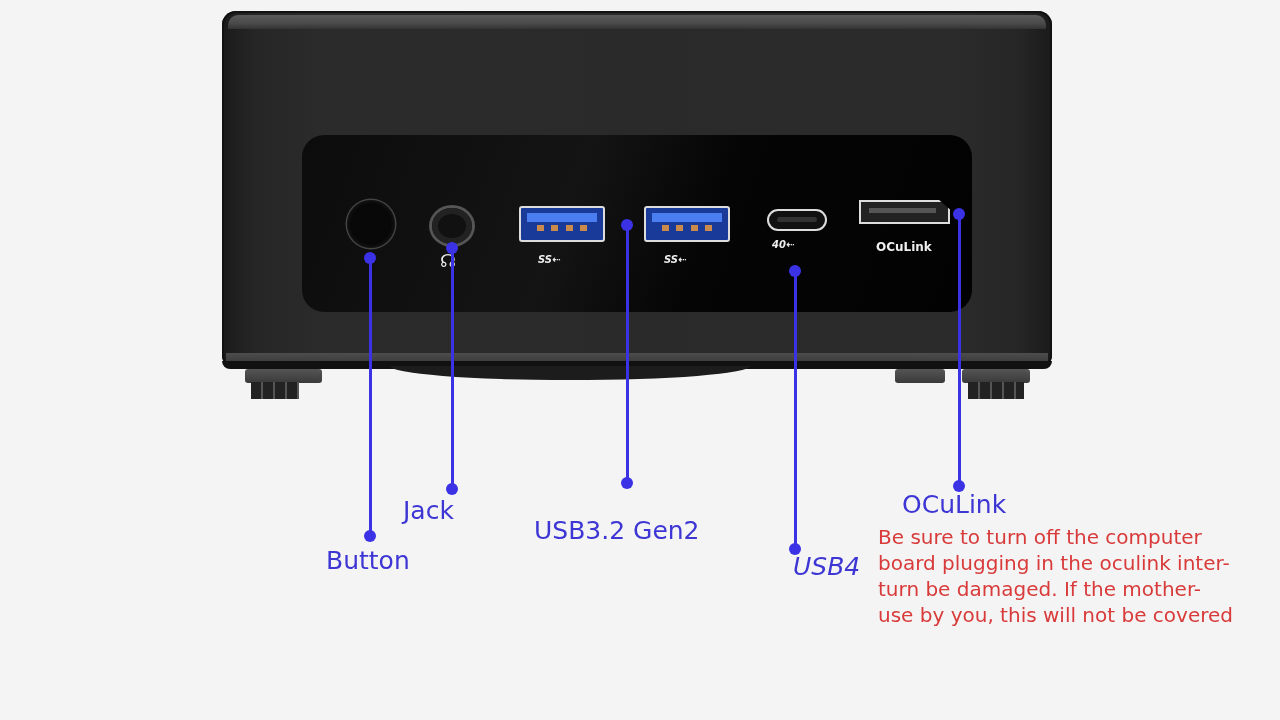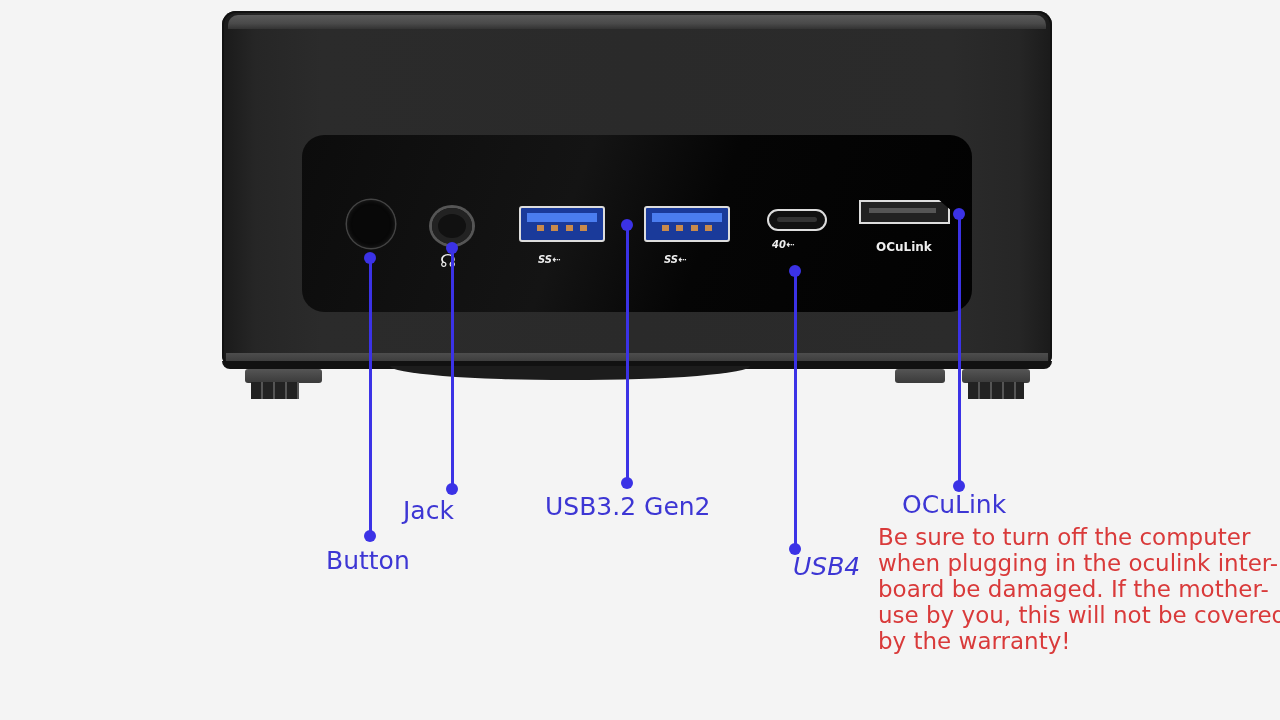--- a/index.html
+++ b/index.html
@@ -27,21 +27,21 @@
   .usbc{position:absolute;left:767px;top:209px;width:60px;height:22px;border:2.5px solid #ddd;border-radius:12px;box-sizing:border-box;background:#111;}
   .usbc::after{content:"";position:absolute;left:8px;right:8px;top:6px;height:5px;background:#333;border-radius:3px;}
   .oculink-port{position:absolute;left:859px;top:200px;width:91px;height:24px;border:2.5px solid #ddd;box-sizing:border-box;background:#222;
     clip-path:polygon(0 0,88% 0,100% 40%,100% 100%,0 100%);}
   .oculink-port::after{content:"";position:absolute;left:8px;right:12px;top:6px;height:5px;background:#555;}
   .port-logo{position:absolute;color:#eee;font-family:"DejaVu Sans",sans-serif;font-weight:bold;font-style:italic;font-size:10px;white-space:nowrap;}
   .oc-logo{position:absolute;left:876px;top:240px;color:#eee;font-family:"DejaVu Sans",sans-serif;font-weight:bold;font-size:12px;}
   .line{position:absolute;width:3px;background:#3b32e6;}
   .dot{position:absolute;width:12px;height:12px;border-radius:50%;background:#3b32e6;}
   .label{position:absolute;color:#3d36d4;font-family:"DejaVu Sans",sans-serif;font-size:25px;white-space:nowrap;}
-  .warning{position:absolute;left:878px;top:524px;width:400px;color:#d93a3a;font-family:"DejaVu Sans",sans-serif;font-size:23px;line-height:26px;}
+  .warning{position:absolute;left:878px;top:524px;width:400px;color:#d93a3a;font-family:"DejaVu Sans",sans-serif;font-size:20px;line-height:26px;}
   .warning div{white-space:nowrap;}
 </style>
 </head>
 <body>
 
 <div class="device">
   <div class="top-bevel"></div>
   <div class="panel"></div>
   <div class="bottom-bevel"></div>
   <div class="bottom-edge"></div>
@@ -108,23 +108,22 @@
 <div class="dot" style="left:789px;top:265px;"></div>
 <div class="line" style="left:794px;top:271px;height:278px;"></div>
 <div class="dot" style="left:789px;top:543px;"></div>
 
 <div class="dot" style="left:953px;top:208px;"></div>
 <div class="line" style="left:958px;top:214px;height:272px;"></div>
 <div class="dot" style="left:953px;top:480px;"></div>
 
 <div class="label" style="left:326px;top:546px;text-align:center;">Button</div>
 <div class="label" style="left:403px;top:496px;">Jack</div>
-<div class="label" style="left:534px;top:492px;margin-left:11px;">USB3.2 Gen2</div>
+<div class="label" style="left:534px;top:516px;">USB3.2 Gen2</div>
 <div class="label" style="left:793px;top:552px;font-style:italic;">USB4</div>
 <div class="label" style="left:902px;top:490px;">OCuLink</div>
 
 <div class="warning">
   <div>Be sure to turn off the computer</div>
-  <div>when plugging in the oculink inter-</div>
-  <div>board be damaged. If the mother-</div>
+  <div>board plugging in the oculink inter-</div>
+  <div>turn be damaged. If the mother-</div>
   <div>use by you, this will not be covered</div>
-  <div>by the warranty!</div>
 </div>
 
 </body></html>

